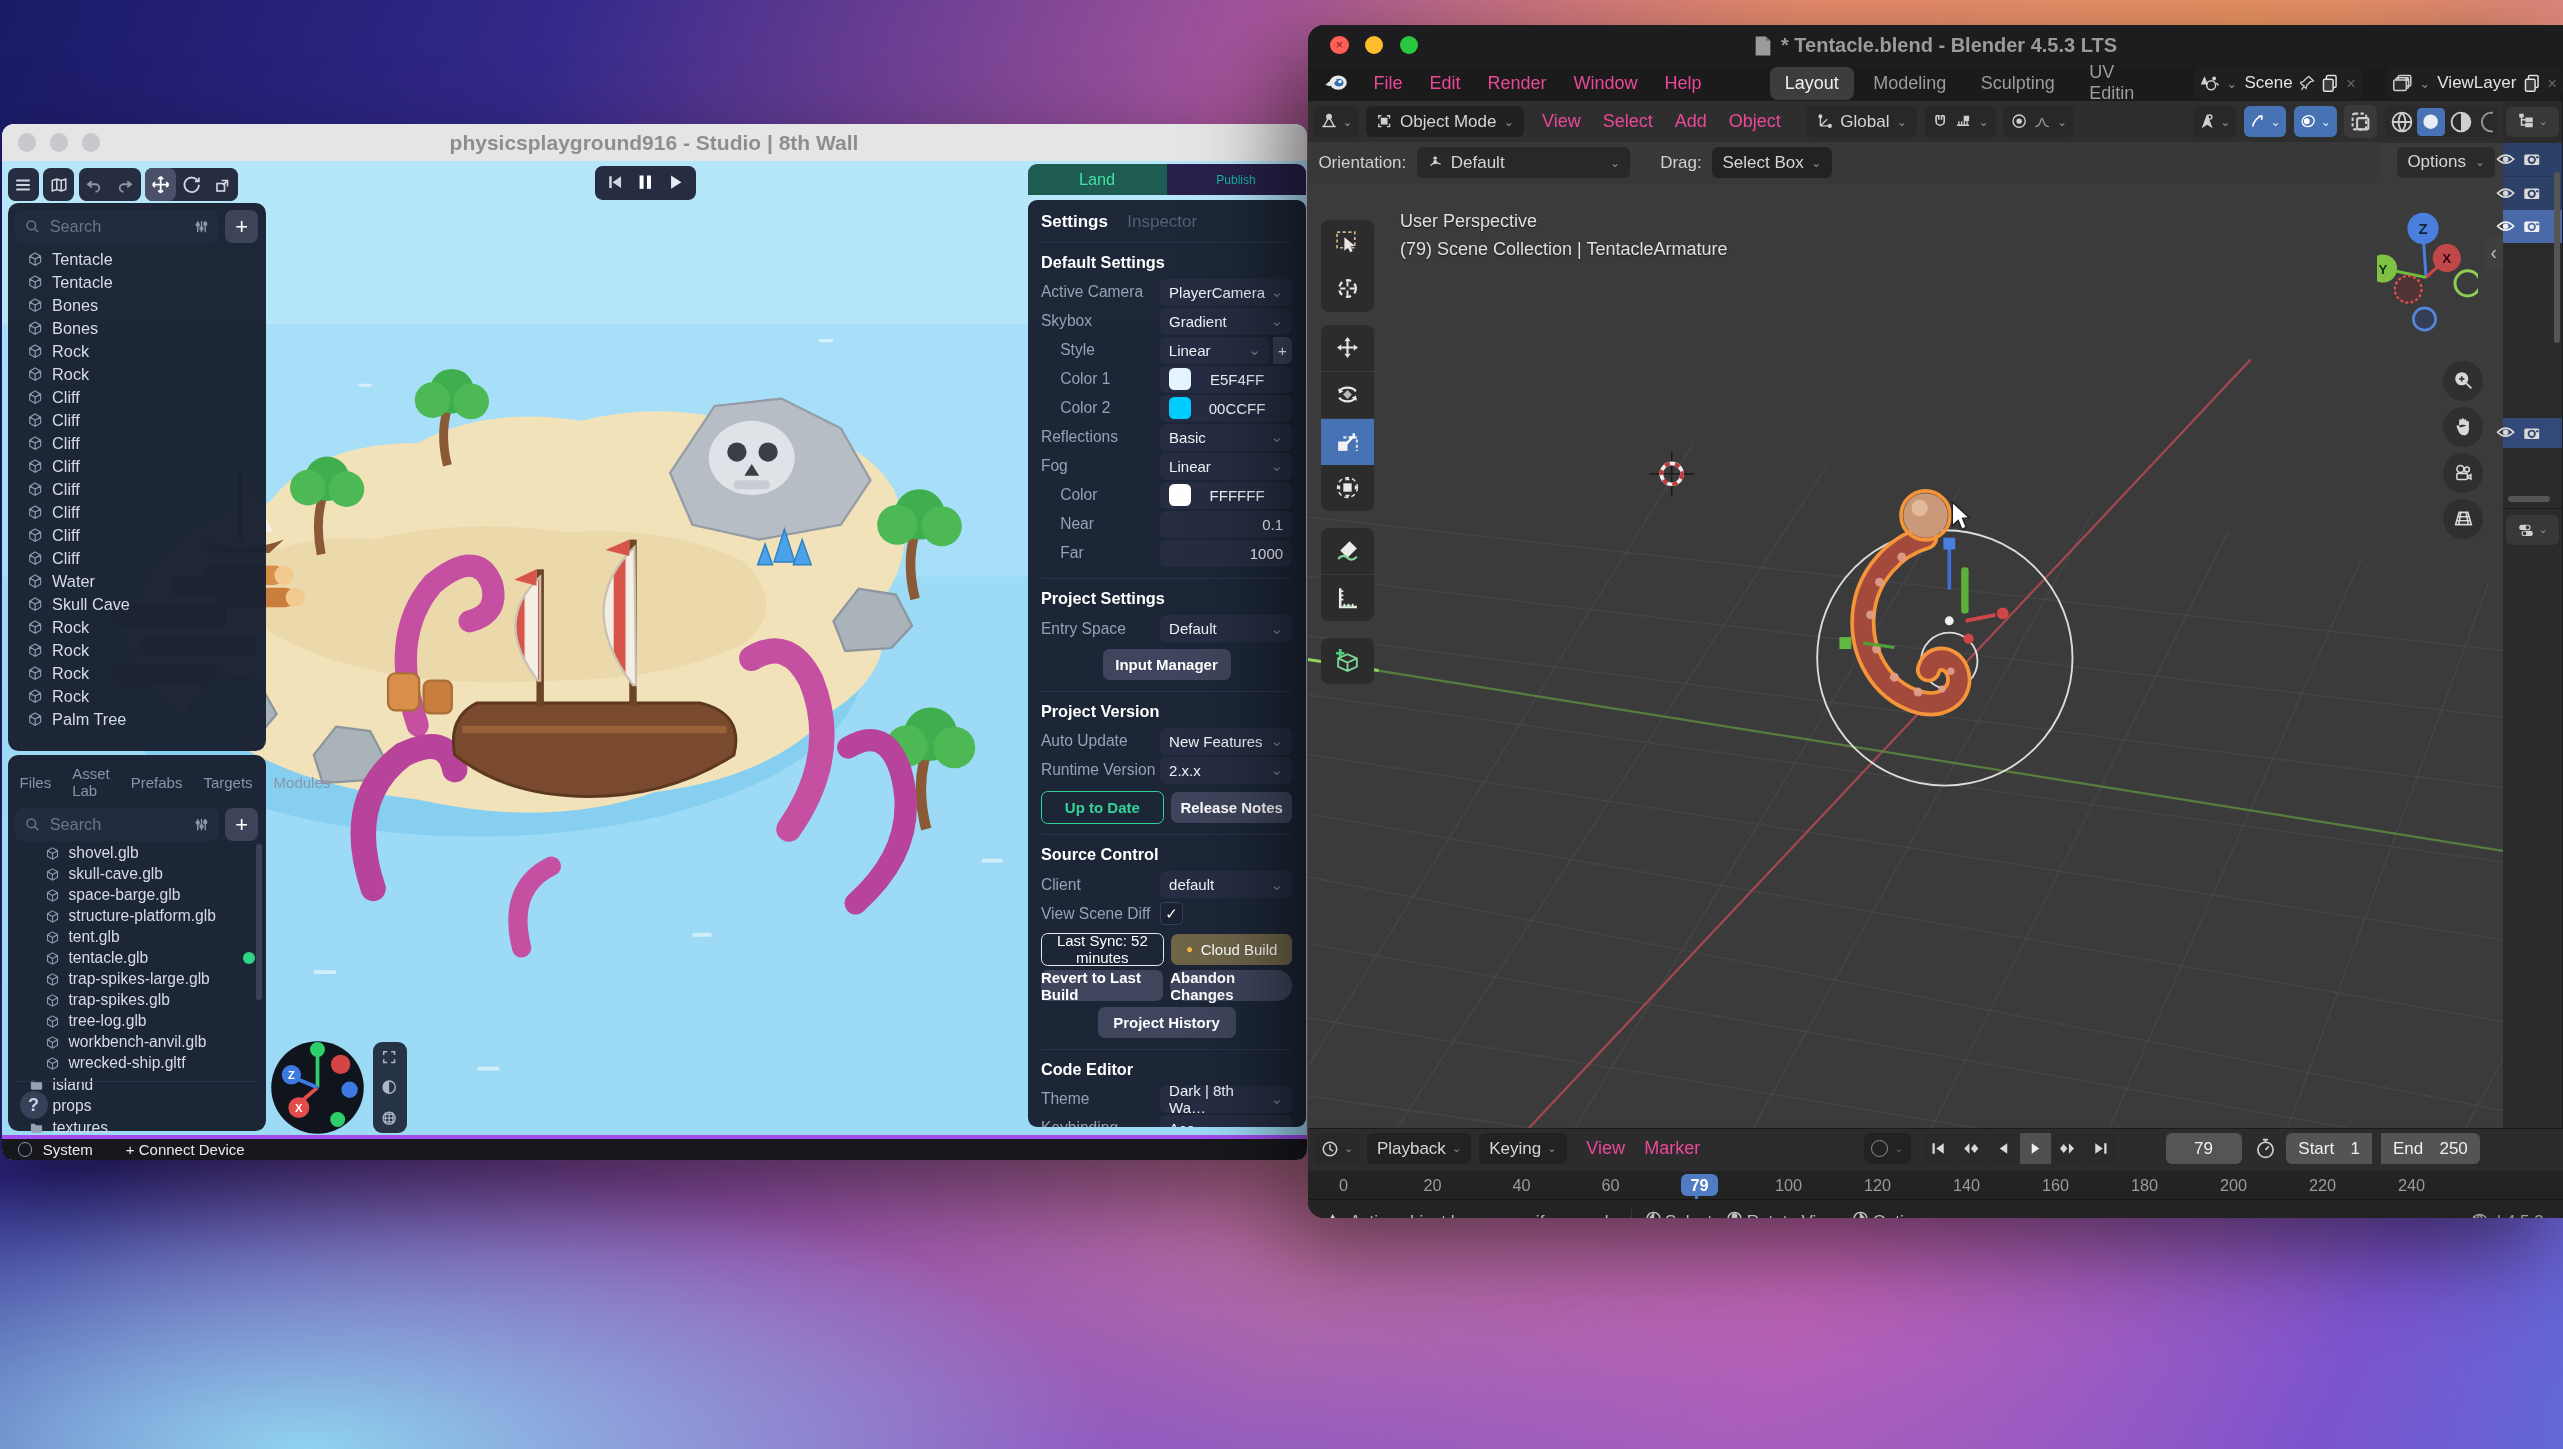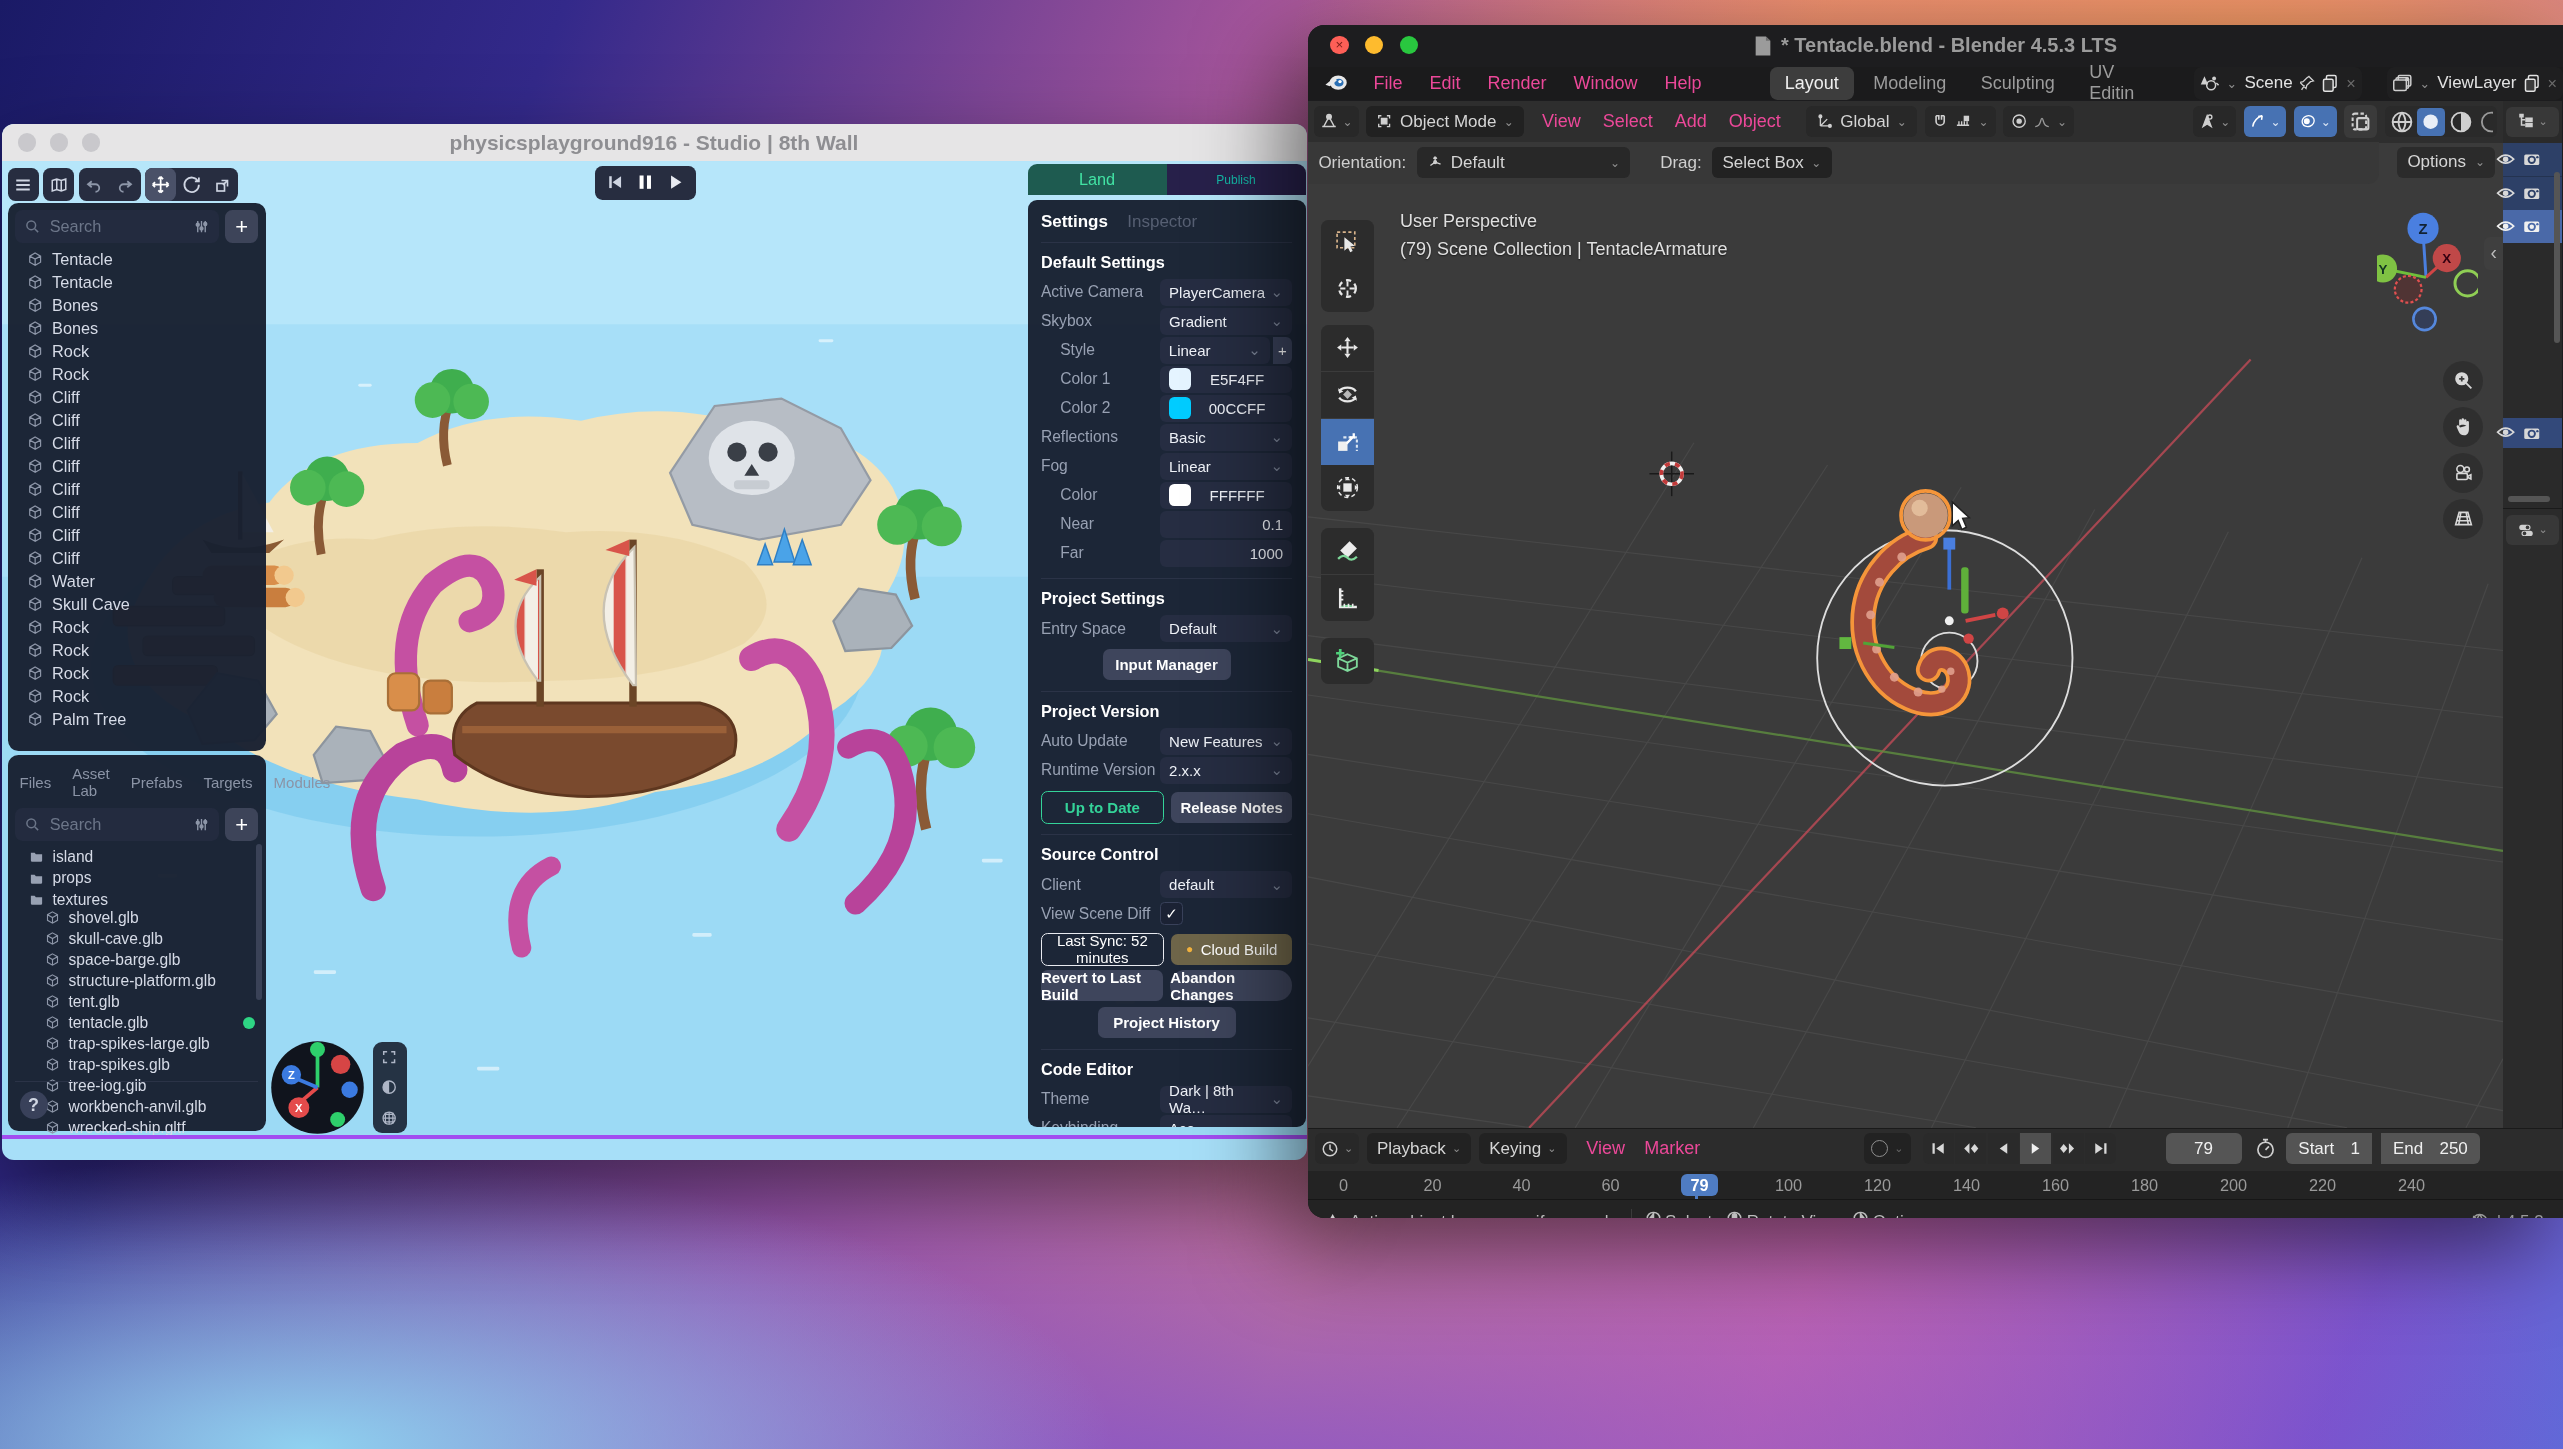--- a/index.html
+++ b/index.html
@@ -445,20 +445,110 @@
             <input placeholder="Search" style="">
             <svg width="15" height="15" viewBox="0 0 24 24" stroke="#8d96a8" fill="none" stroke-width="2.2" style="margin-left:auto;">
                 <path d="M6 3v18M12 3v18M18 3v18"></path>
                 <circle cx="6" cy="9" r="2.4" fill="#8d96a8"></circle>
                 <circle cx="12" cy="15" r="2.4" fill="#8d96a8"></circle>
                 <circle cx="18" cy="8" r="2.4" fill="#8d96a8"></circle>
               </svg>
           </div>
           <div class="s-plus">+</div>
         </div>
+        <div style="margin-top:-3px;">
+
+            <div class="f-item">
+              <svg width="15" height="15" viewBox="0 0 24 24" stroke="#8d96a8" fill="none" stroke-width="1.8">
+                <path d="M12 3 L20 7.5 V16.5 L12 21 L4 16.5 V7.5 Z M4 7.5 L12 12 L20 7.5 M12 12 V21"></path>
+              </svg>
+              <span>shovel.glb</span>
+
+            </div>
+
+            <div class="f-item">
+              <svg width="15" height="15" viewBox="0 0 24 24" stroke="#8d96a8" fill="none" stroke-width="1.8">
+                <path d="M12 3 L20 7.5 V16.5 L12 21 L4 16.5 V7.5 Z M4 7.5 L12 12 L20 7.5 M12 12 V21"></path>
+              </svg>
+              <span>skull-cave.glb</span>
+
+            </div>
+
+            <div class="f-item">
+              <svg width="15" height="15" viewBox="0 0 24 24" stroke="#8d96a8" fill="none" stroke-width="1.8">
+                <path d="M12 3 L20 7.5 V16.5 L12 21 L4 16.5 V7.5 Z M4 7.5 L12 12 L20 7.5 M12 12 V21"></path>
+              </svg>
+              <span>space-barge.glb</span>
+
+            </div>
+
+            <div class="f-item">
+              <svg width="15" height="15" viewBox="0 0 24 24" stroke="#8d96a8" fill="none" stroke-width="1.8">
+                <path d="M12 3 L20 7.5 V16.5 L12 21 L4 16.5 V7.5 Z M4 7.5 L12 12 L20 7.5 M12 12 V21"></path>
+              </svg>
+              <span>structure-platform.glb</span>
+
+            </div>
+
+            <div class="f-item">
+              <svg width="15" height="15" viewBox="0 0 24 24" stroke="#8d96a8" fill="none" stroke-width="1.8">
+                <path d="M12 3 L20 7.5 V16.5 L12 21 L4 16.5 V7.5 Z M4 7.5 L12 12 L20 7.5 M12 12 V21"></path>
+              </svg>
+              <span>tent.glb</span>
+
+            </div>
+
+            <div class="f-item">
+              <svg width="15" height="15" viewBox="0 0 24 24" stroke="#8d96a8" fill="none" stroke-width="1.8">
+                <path d="M12 3 L20 7.5 V16.5 L12 21 L4 16.5 V7.5 Z M4 7.5 L12 12 L20 7.5 M12 12 V21"></path>
+              </svg>
+              <span>tentacle.glb</span>
+              <span class="greendot"></span>
+            </div>
+
+            <div class="f-item">
+              <svg width="15" height="15" viewBox="0 0 24 24" stroke="#8d96a8" fill="none" stroke-width="1.8">
+                <path d="M12 3 L20 7.5 V16.5 L12 21 L4 16.5 V7.5 Z M4 7.5 L12 12 L20 7.5 M12 12 V21"></path>
+              </svg>
+              <span>trap-spikes-large.glb</span>
+
+            </div>
+
+            <div class="f-item">
+              <svg width="15" height="15" viewBox="0 0 24 24" stroke="#8d96a8" fill="none" stroke-width="1.8">
+                <path d="M12 3 L20 7.5 V16.5 L12 21 L4 16.5 V7.5 Z M4 7.5 L12 12 L20 7.5 M12 12 V21"></path>
+              </svg>
+              <span>trap-spikes.glb</span>
+
+            </div>
+
+            <div class="f-item">
+              <svg width="15" height="15" viewBox="0 0 24 24" stroke="#8d96a8" fill="none" stroke-width="1.8">
+                <path d="M12 3 L20 7.5 V16.5 L12 21 L4 16.5 V7.5 Z M4 7.5 L12 12 L20 7.5 M12 12 V21"></path>
+              </svg>
+              <span>tree-log.glb</span>
+
+            </div>
+
+            <div class="f-item">
+              <svg width="15" height="15" viewBox="0 0 24 24" stroke="#8d96a8" fill="none" stroke-width="1.8">
+                <path d="M12 3 L20 7.5 V16.5 L12 21 L4 16.5 V7.5 Z M4 7.5 L12 12 L20 7.5 M12 12 V21"></path>
+              </svg>
+              <span>workbench-anvil.glb</span>
+
+            </div>
+
+            <div class="f-item">
+              <svg width="15" height="15" viewBox="0 0 24 24" stroke="#8d96a8" fill="none" stroke-width="1.8">
+                <path d="M12 3 L20 7.5 V16.5 L12 21 L4 16.5 V7.5 Z M4 7.5 L12 12 L20 7.5 M12 12 V21"></path>
+              </svg>
+              <span>wrecked-ship.gltf</span>
+
+            </div>
+          </div>
         <div>
 
             <div class="f-folder">
               <svg width="15" height="15" viewBox="0 0 24 24">
                 <path d="M3 6 h6 l2 2.5 h10 v10 a2 2 0 0 1 -2 2 h-14 a2 2 0 0 1 -2 -2 Z" fill="#98a1b3"></path>
               </svg>
               <span>island</span>
             </div>
 
             <div class="f-folder">
@@ -466,110 +556,20 @@
                 <path d="M3 6 h6 l2 2.5 h10 v10 a2 2 0 0 1 -2 2 h-14 a2 2 0 0 1 -2 -2 Z" fill="#98a1b3"></path>
               </svg>
               <span>props</span>
             </div>
 
             <div class="f-folder">
               <svg width="15" height="15" viewBox="0 0 24 24">
                 <path d="M3 6 h6 l2 2.5 h10 v10 a2 2 0 0 1 -2 2 h-14 a2 2 0 0 1 -2 -2 Z" fill="#98a1b3"></path>
               </svg>
               <span>textures</span>
-            </div>
-          </div>
-        <div style="margin-top:-3px;">
-
-            <div class="f-item">
-              <svg width="15" height="15" viewBox="0 0 24 24" stroke="#8d96a8" fill="none" stroke-width="1.8">
-                <path d="M12 3 L20 7.5 V16.5 L12 21 L4 16.5 V7.5 Z M4 7.5 L12 12 L20 7.5 M12 12 V21"></path>
-              </svg>
-              <span>shovel.glb</span>
-
-            </div>
-
-            <div class="f-item">
-              <svg width="15" height="15" viewBox="0 0 24 24" stroke="#8d96a8" fill="none" stroke-width="1.8">
-                <path d="M12 3 L20 7.5 V16.5 L12 21 L4 16.5 V7.5 Z M4 7.5 L12 12 L20 7.5 M12 12 V21"></path>
-              </svg>
-              <span>skull-cave.glb</span>
-
-            </div>
-
-            <div class="f-item">
-              <svg width="15" height="15" viewBox="0 0 24 24" stroke="#8d96a8" fill="none" stroke-width="1.8">
-                <path d="M12 3 L20 7.5 V16.5 L12 21 L4 16.5 V7.5 Z M4 7.5 L12 12 L20 7.5 M12 12 V21"></path>
-              </svg>
-              <span>space-barge.glb</span>
-
-            </div>
-
-            <div class="f-item">
-              <svg width="15" height="15" viewBox="0 0 24 24" stroke="#8d96a8" fill="none" stroke-width="1.8">
-                <path d="M12 3 L20 7.5 V16.5 L12 21 L4 16.5 V7.5 Z M4 7.5 L12 12 L20 7.5 M12 12 V21"></path>
-              </svg>
-              <span>structure-platform.glb</span>
-
-            </div>
-
-            <div class="f-item">
-              <svg width="15" height="15" viewBox="0 0 24 24" stroke="#8d96a8" fill="none" stroke-width="1.8">
-                <path d="M12 3 L20 7.5 V16.5 L12 21 L4 16.5 V7.5 Z M4 7.5 L12 12 L20 7.5 M12 12 V21"></path>
-              </svg>
-              <span>tent.glb</span>
-
-            </div>
-
-            <div class="f-item">
-              <svg width="15" height="15" viewBox="0 0 24 24" stroke="#8d96a8" fill="none" stroke-width="1.8">
-                <path d="M12 3 L20 7.5 V16.5 L12 21 L4 16.5 V7.5 Z M4 7.5 L12 12 L20 7.5 M12 12 V21"></path>
-              </svg>
-              <span>tentacle.glb</span>
-              <span class="greendot"></span>
-            </div>
-
-            <div class="f-item">
-              <svg width="15" height="15" viewBox="0 0 24 24" stroke="#8d96a8" fill="none" stroke-width="1.8">
-                <path d="M12 3 L20 7.5 V16.5 L12 21 L4 16.5 V7.5 Z M4 7.5 L12 12 L20 7.5 M12 12 V21"></path>
-              </svg>
-              <span>trap-spikes-large.glb</span>
-
-            </div>
-
-            <div class="f-item">
-              <svg width="15" height="15" viewBox="0 0 24 24" stroke="#8d96a8" fill="none" stroke-width="1.8">
-                <path d="M12 3 L20 7.5 V16.5 L12 21 L4 16.5 V7.5 Z M4 7.5 L12 12 L20 7.5 M12 12 V21"></path>
-              </svg>
-              <span>trap-spikes.glb</span>
-
-            </div>
-
-            <div class="f-item">
-              <svg width="15" height="15" viewBox="0 0 24 24" stroke="#8d96a8" fill="none" stroke-width="1.8">
-                <path d="M12 3 L20 7.5 V16.5 L12 21 L4 16.5 V7.5 Z M4 7.5 L12 12 L20 7.5 M12 12 V21"></path>
-              </svg>
-              <span>tree-log.glb</span>
-
-            </div>
-
-            <div class="f-item">
-              <svg width="15" height="15" viewBox="0 0 24 24" stroke="#8d96a8" fill="none" stroke-width="1.8">
-                <path d="M12 3 L20 7.5 V16.5 L12 21 L4 16.5 V7.5 Z M4 7.5 L12 12 L20 7.5 M12 12 V21"></path>
-              </svg>
-              <span>workbench-anvil.glb</span>
-
-            </div>
-
-            <div class="f-item">
-              <svg width="15" height="15" viewBox="0 0 24 24" stroke="#8d96a8" fill="none" stroke-width="1.8">
-                <path d="M12 3 L20 7.5 V16.5 L12 21 L4 16.5 V7.5 Z M4 7.5 L12 12 L20 7.5 M12 12 V21"></path>
-              </svg>
-              <span>wrecked-ship.gltf</span>
-
             </div>
           </div>
         <div style="position:absolute;right:3.7px;top:89px;width:6px;height:156px;background:#3a4257;border-radius:3px;"></div>
         <div style="position:absolute;left:7.4px;right:7.4px;bottom:49px;height:0.7px;background:#2b3347;"></div>
         <div style="position:absolute;left:12px;bottom:12px;width:28px;height:28px;border-radius:50%;background:#39415a;color:#cfd5e2;font-size:18px;font-weight:bold;display:flex;align-items:center;justify-content:center;">?</div>
       </div>
 
       <svg class="abs" style="left:267px;top:878px;" width="97" height="97" viewBox="0 0 130 130">
         <circle cx="65" cy="65" r="62" fill="#10141d"></circle>
         <path d="M65 65 L65 18" stroke="#2ecf6b" stroke-width="5"></path>
@@ -750,20 +750,25 @@
               <div class="ctl dd">
                 <span>Ace</span>
               </div>
             </div>
 
         </div>
       </div>
     </div>
 
     <div class="purpleline"></div>
+    <div class="s-status">
+      <span style="display:inline-block;width:12.6px;height:12.6px;border:1.5px solid #8d96a8;border-radius:50%;margin:0 10.4px 0 16.3px;"></span>
+      <span>System</span>
+      <span style="margin-left:33px;">+ Connect Device</span>
+    </div>
   </div>
 
   <div class="blender">
 
     <div class="abs" style="left:0;top:0;width:100%;height:42px;background:#1d1d1f;">
       <div class="row" style="position:absolute;left:22px;top:11px;gap:16.3px;">
         <div class="tl" style="background:#fe5f57;color:#7a1d18;font-size:13.4px;display:flex;align-items:center;justify-content:center;">×</div>
         <div class="tl" style="background:#febb2e;"></div>
         <div class="tl" style="background:#29c73f;"></div>
       </div>

